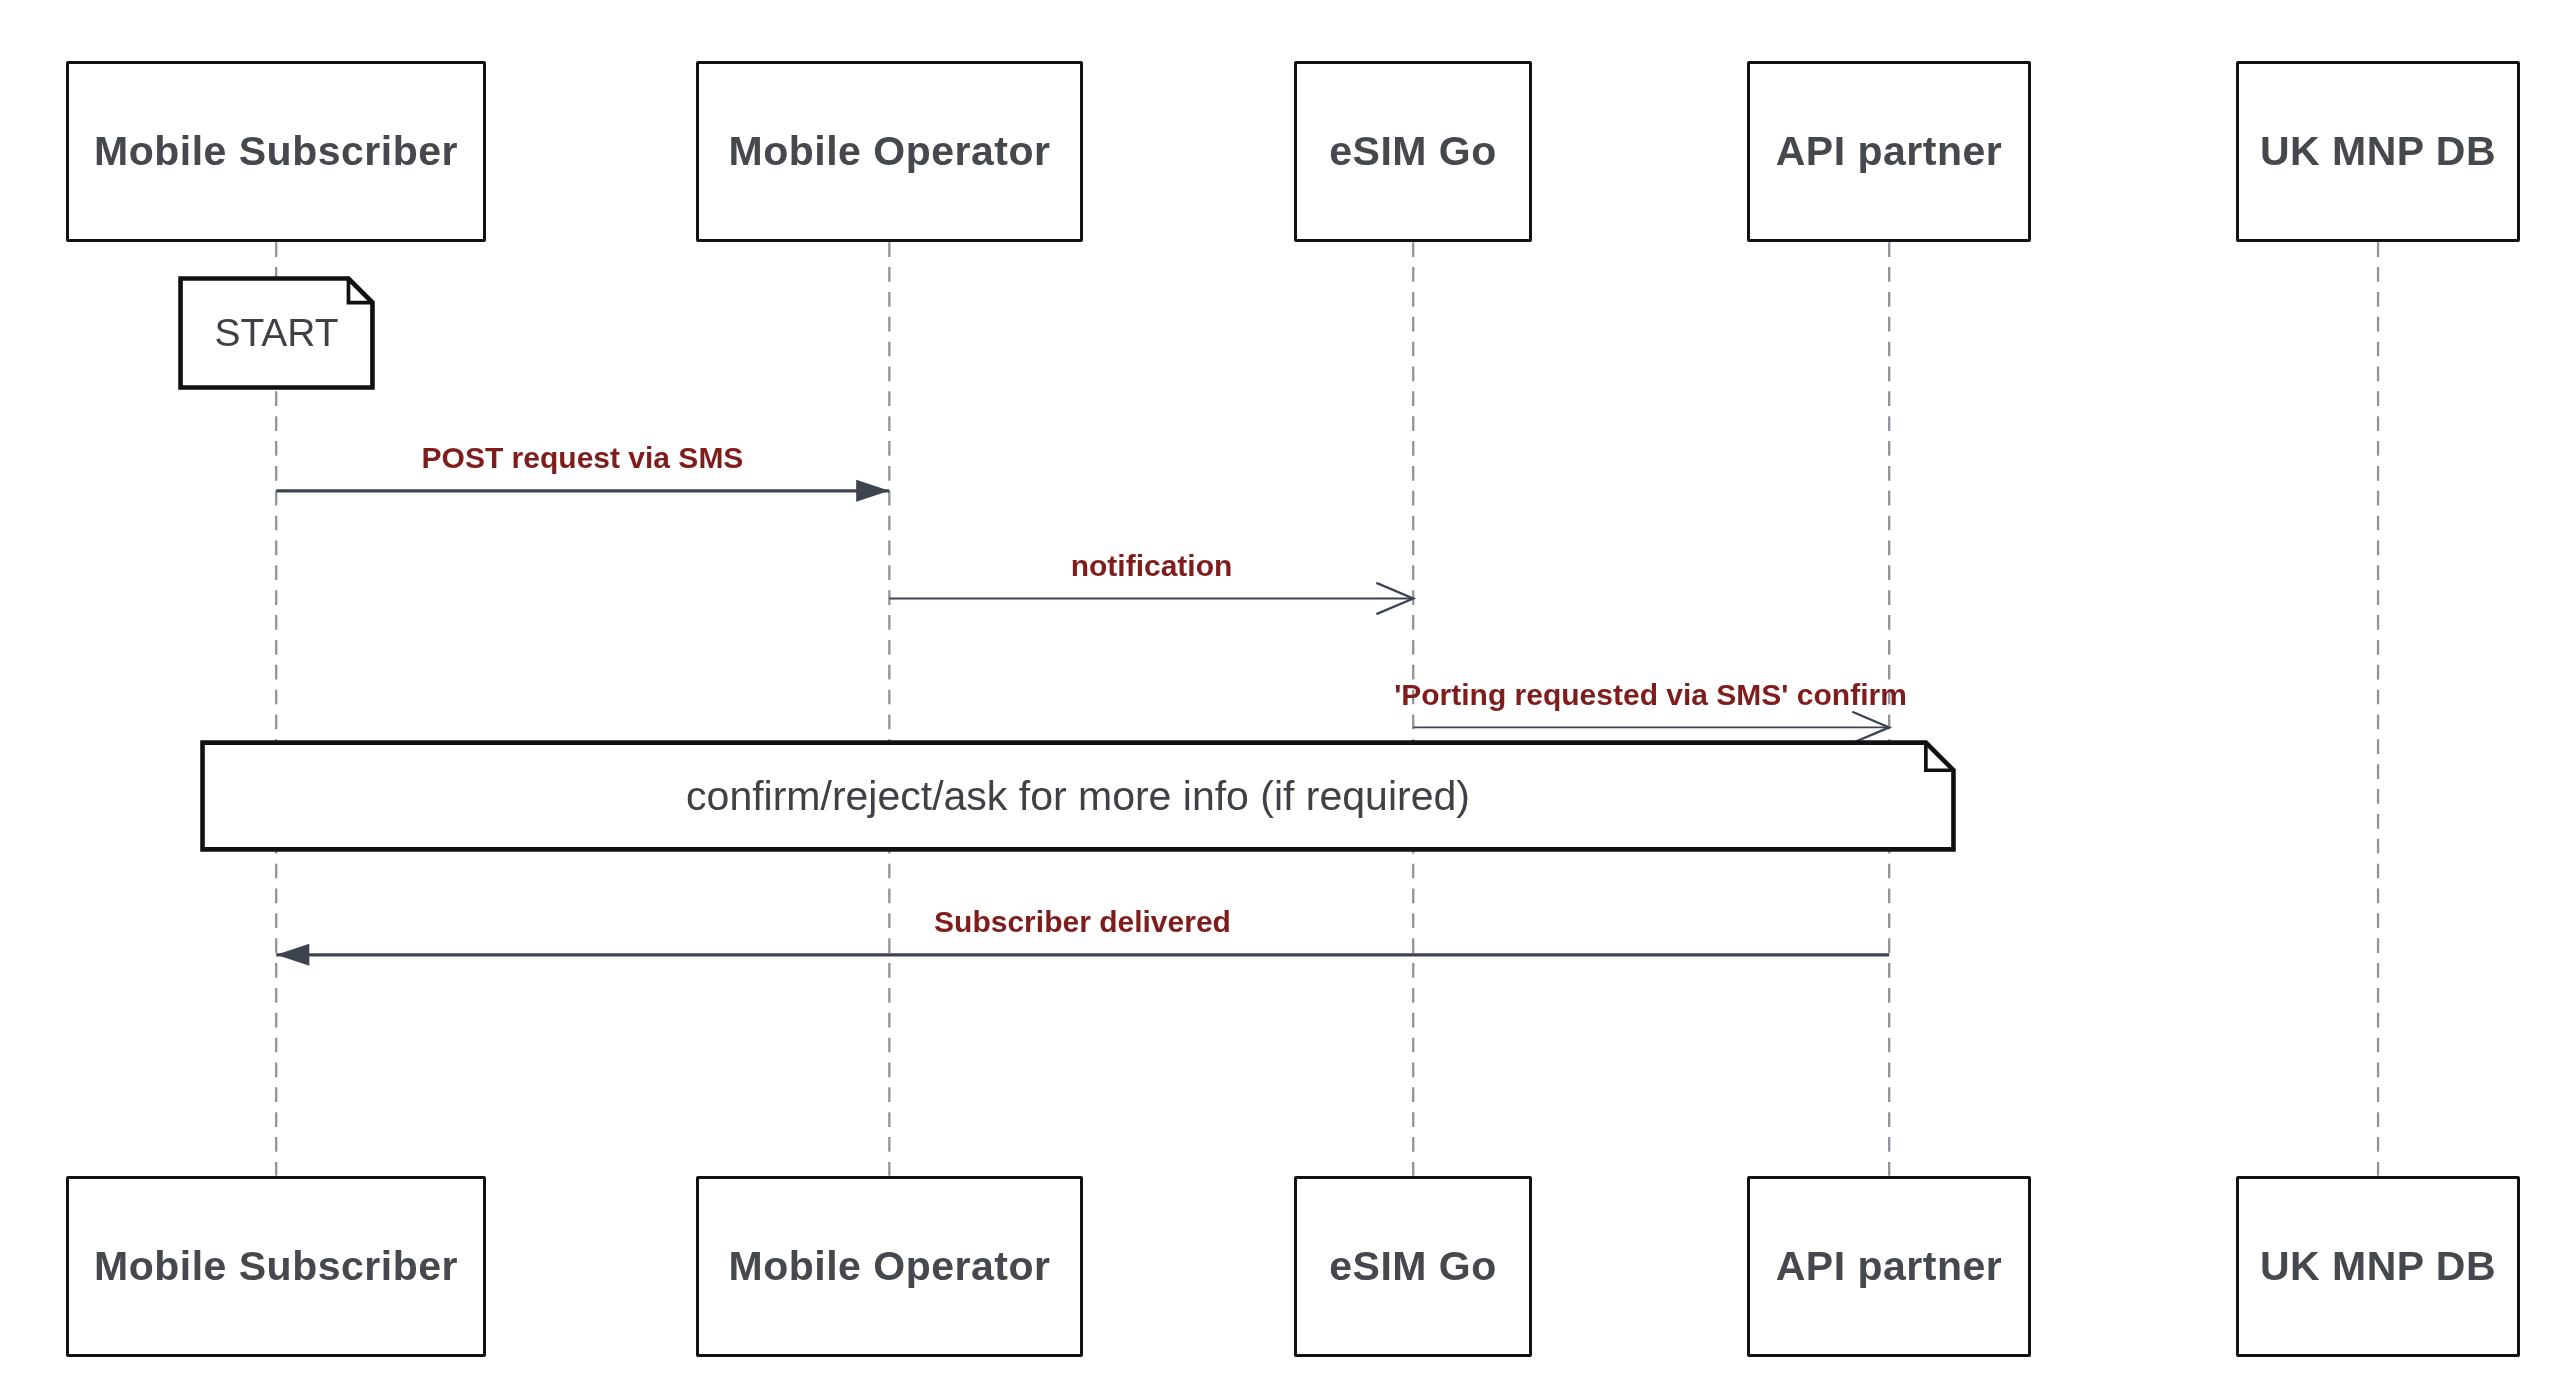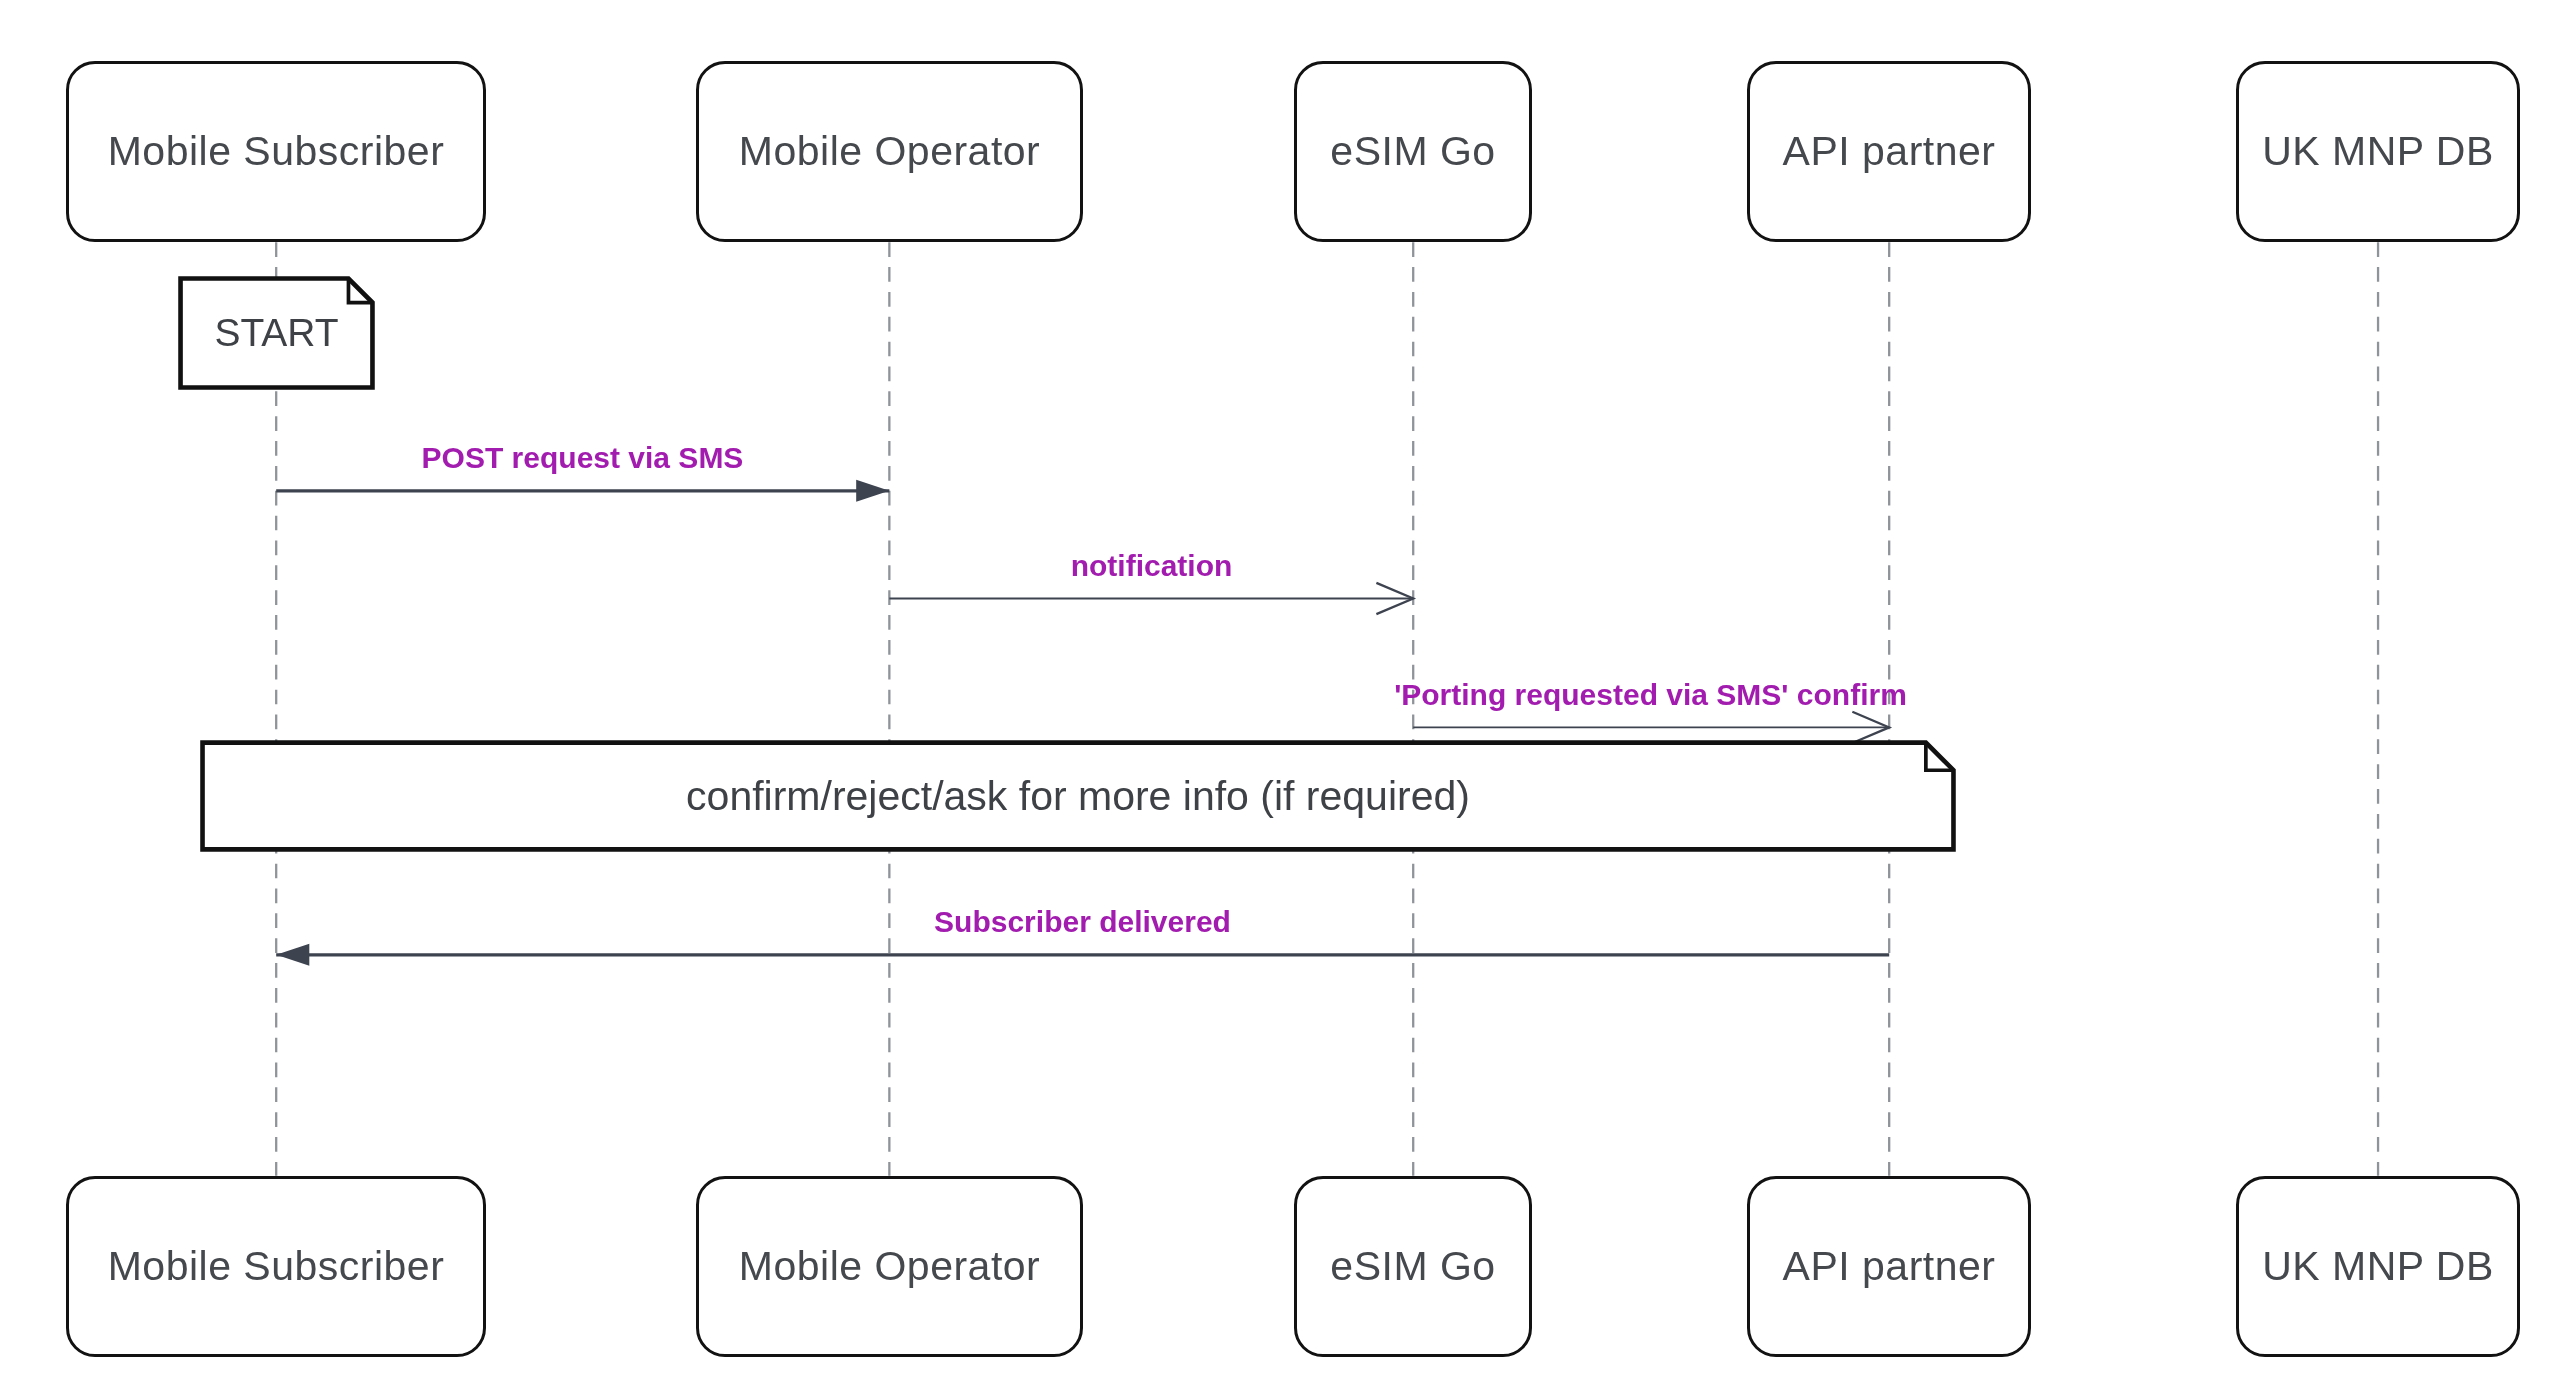--- a/index.html
+++ b/index.html
@@ -19,39 +19,40 @@
     position: absolute;
     left: 0; top: 0;
     width: 2576px;
     height: 1394px;
   }
   .participant-box {
     position: absolute;
     box-sizing: border-box;
     height: 181px;
     border: 3.7px solid #121212;
-    border-radius: 29px;
+    border-radius: 2px;
     background: #ffffff;
     display: flex;
     align-items: center;
     justify-content: center;
+    font-weight: bold;
   }
   .participant-label {
     font-size: 41px;
     color: #45484d;
     letter-spacing: 0.5px;
     white-space: nowrap;
   }
   .msg-label {
     position: absolute;
     width: 865px;
     text-align: center;
     font-size: 30px;
     font-weight: bold;
-    color: #a21caf;
+    color: #7f1d1d;
     white-space: nowrap;
   }
   .note-wrap {
     position: absolute;
   }
   .note-label {
     position: absolute;
     left: 0; top: 0;
     width: 100%; height: 100%;
     display: flex;

